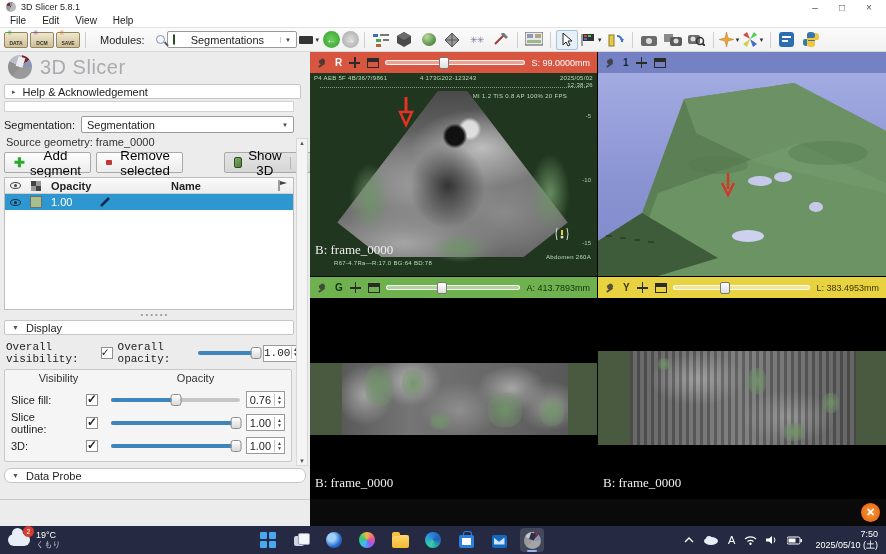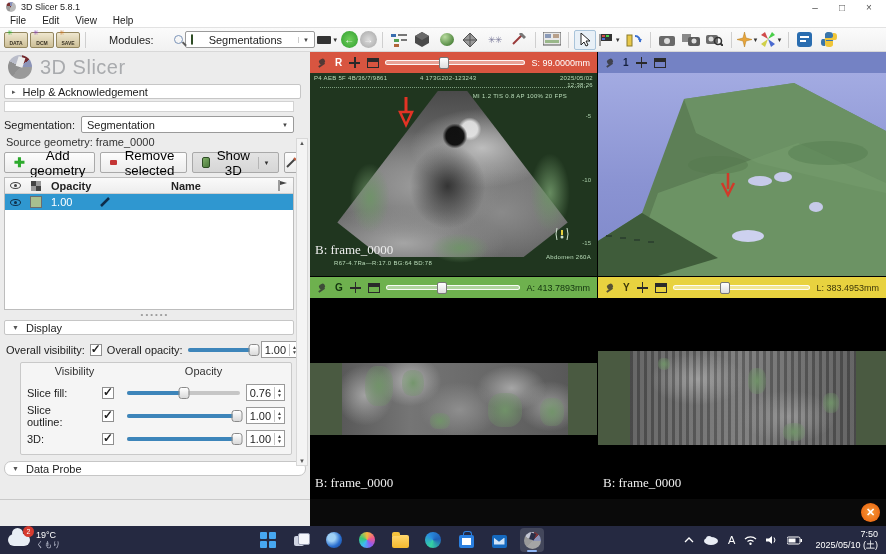--- a/index.html
+++ b/index.html
@@ -64,21 +64,21 @@
   .c5 { width:20px; display:flex; justify-content:center; }
   .segtable .trow { display:flex; height:16px; align-items:center; background:#2f97d0; color:#fff; }
   .swatch { width:12px; height:12px; background:#a8bf8f; border:1px solid #6d6d6d; }
   .eye { width:11px; height:7px; border:1px solid #444; border-radius:50%; position:relative; }
   .trow .eye { border-color:#10304a; }
   .eye::after { content:""; position:absolute; left:3px; top:1px; width:3px; height:3px; background:#444; border-radius:50%; }
   .trow .eye::after { background:#10304a; }
   .splitdots { text-align:center; color:#9b9b9b; font-size:8px; letter-spacing:2px; line-height:6px; }
 
   .disp-row { display:flex; align-items:center; gap:5px; margin:6px 4px 4px 4px; }
-  .groupbox { background:#f5f5f5; border:1px solid #c9c9c9; border-radius:2px; margin:4px 18px; padding:2px 6px 6px 6px; }
+  .groupbox { background:#f5f5f5; border:1px solid #c9c9c9; border-radius:2px; margin:4px 2px; padding:2px 6px 6px 6px; }
   .gb-head { display:flex; height:14px; color:#333; }
   .gb-head .h1 { width:95px; text-align:center; }
   .gb-head .h2 { flex:1; text-align:center; }
   .gb-row { display:flex; align-items:center; gap:6px; height:19px; margin-top:4px; }
   .gb-row .lbl { width:62px; }
   .gb-row .cbwrap { width:26px; display:flex; justify-content:center; }
 
   .cb { width:12px; height:12px; background:#fff; border:1px solid #8f8f8f; position:relative; flex:0 0 auto; }
   .cb.on::after { content:"✓"; position:absolute; left:0px; top:-3px; font-size:12px; font-weight:bold; color:#222; }
 
@@ -229,21 +229,21 @@
         <span class="flabel">DCM</span>
       </div>
   </div>
   <div class="tbtn">
     <div class="fold">
         <span class="star" style="color:#c77a2a">✳</span>
         <span class="flabel">SAVE</span>
       </div>
   </div>
   <div class="sep"></div>
-  <span style="margin:0 18px;">Modules:</span>
+  <span style="margin:0 9px;">Modules:</span>
   <div class="tiny-ico">
       <div class="lens" style="border-color:#7a93b8"></div>
     </div>
   <div class="combo modules-combo">
     <span class="cube3d" style="background:linear-gradient(135deg,#5f8f53,#37492f)"></span>
     <span>Segmentations</span>
     <span class="caret">▼</span>
   </div>
   <div class="tbtn">
       <div style="width:14px;height:8px;background:#333;border-radius:1px"></div>
@@ -391,27 +391,27 @@
         <span>Segmentation</span>
         <span class="caret" style="border:none;">▼</span>
       </div>
     </div>
 
     <div class="source-row">Source geometry: frame_0000</div>
 
     <div class="btn-row" style="margin-right:14px;">
       <button class="btn">
         <span class="plus">✚</span>
-        <span>Add geometry</span>
+        <span>Add segment</span>
       </button>
       <button class="btn">
         <span class="minus"></span>
         <span>Remove selected</span>
       </button>
-      <button class="btn toggled" style="flex:1;justify-content:center;">
+      <button class="btn toggled" style="flex:1;justify-content:center;margin-left:36px;">
         <span class="cube3d"></span>
         <span>Show 3D</span>
         <span class="caret">▼</span>
       </button>
       <button class="btn icon-btn">
         <svg width="13" height="13">
             <line x1="2" y1="11" x2="10" y2="3" stroke="#444" stroke-width="2"></line>
             <line x1="9" y1="2" x2="11" y2="4" stroke="#c05a3a" stroke-width="2"></line>
           </svg>
       </button>
@@ -455,21 +455,21 @@
       </div>
     </div>
 
     <div class="splitdots">••••••</div>
 
     <div class="cheader" style="margin-right:14px;">
       <span class="tri">▼</span>
       <span>Display</span>
     </div>
 
-    <div class="disp-row" style="margin-right:8px;">
+    <div class="disp-row" style="margin-right:8px;font-family:Liberation Mono, monospace;">
       <span>Overall visibility:</span>
       <span class="cb on"></span>
       <span>Overall opacity:</span>
       <div class="slider">
         <div class="track"></div>
           <div class="fill" style="width:100%"></div>
           <div class="handle" style="left:97%"></div>
       </div>
       <div class="spin">
         <span class="val">1.00</span>

